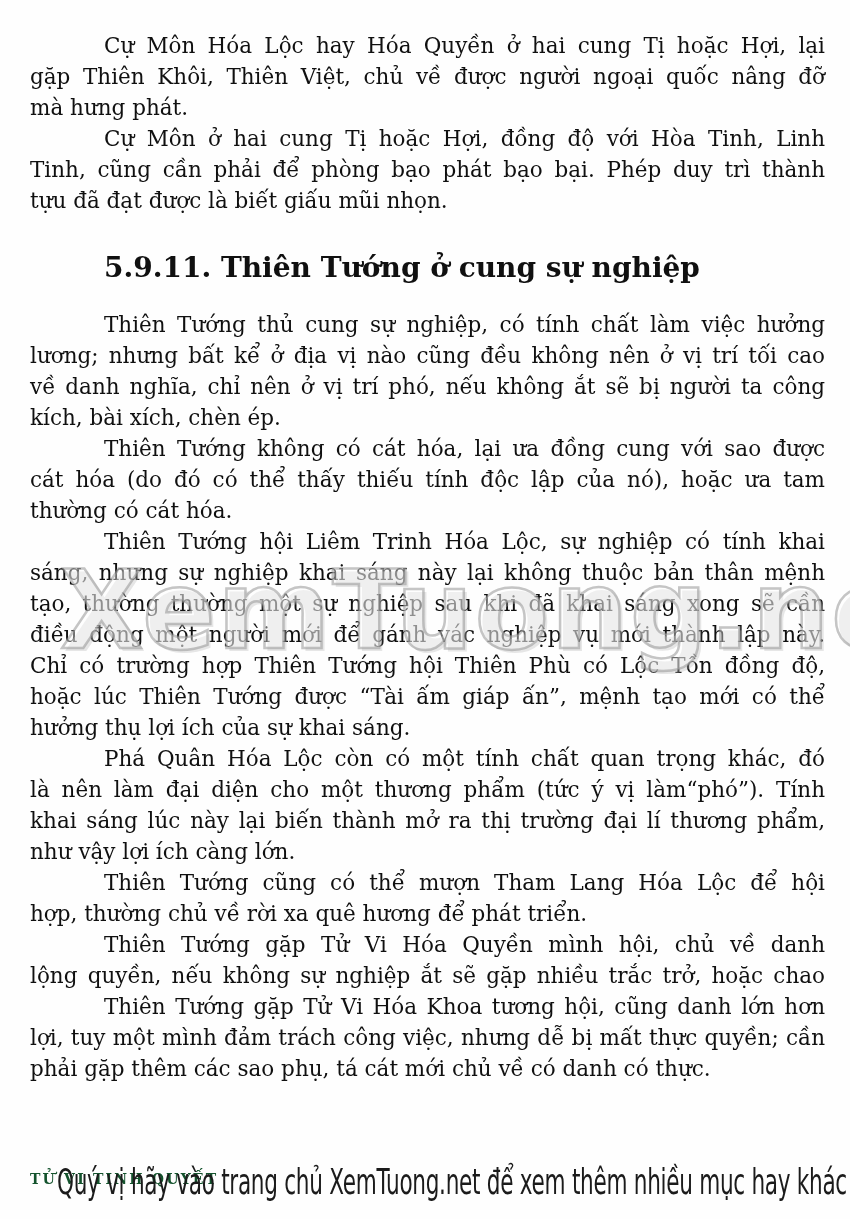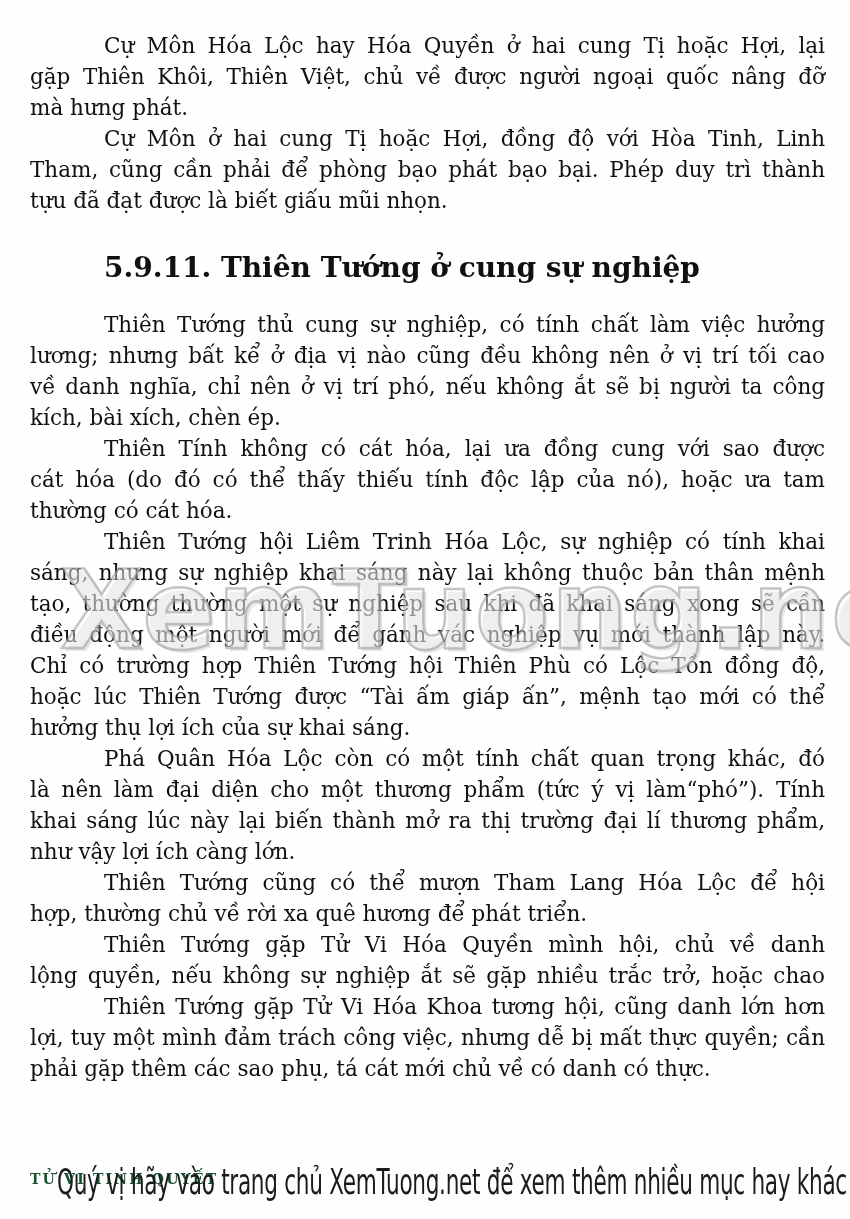--- a/index.html
+++ b/index.html
@@ -66,34 +66,34 @@
 <div class="page">
 
   <div class="page-text">
       <div class="para">
         <div class="line first jst">Cự Môn Hóa Lộc hay Hóa Quyền ở hai cung Tị hoặc Hợi, lại</div>
         <div class="line jst">gặp Thiên Khôi, Thiên Việt, chủ về được người ngoại quốc nâng đỡ</div>
         <div class="line">mà hưng phát.</div>
       </div>
       <div class="para">
         <div class="line first jst">Cự Môn ở hai cung Tị hoặc Hợi, đồng độ với Hòa Tinh, Linh</div>
-        <div class="line jst">Tham, cũng cần phải để phòng bạo phát bạo bại. Phép duy trì thành</div>
+        <div class="line jst">Tinh, cũng cần phải để phòng bạo phát bạo bại. Phép duy trì thành</div>
         <div class="line">tựu đã đạt được là biết giấu mũi nhọn.</div>
       </div>
       <div class="para heading">
         <div class="line first">5.9.11. Thiên Tướng ở cung sự nghiệp</div>
       </div>
       <div class="para">
         <div class="line first jst">Thiên Tướng thủ cung sự nghiệp, có tính chất làm việc hưởng</div>
         <div class="line jst">lương; nhưng bất kể ở địa vị nào cũng đều không nên ở vị trí tối cao</div>
         <div class="line jst">về danh nghĩa, chỉ nên ở vị trí phó, nếu không ắt sẽ bị người ta công</div>
         <div class="line">kích, bài xích, chèn ép.</div>
       </div>
       <div class="para">
-        <div class="line first jst">Thiên Tính không có cát hóa, lại ưa đồng cung với sao được</div>
+        <div class="line first jst">Thiên Tướng không có cát hóa, lại ưa đồng cung với sao được</div>
         <div class="line jst">cát hóa (do đó có thể thấy thiếu tính độc lập của nó), hoặc ưa tam</div>
         <div class="line">thường có cát hóa.</div>
       </div>
       <div class="para">
         <div class="line first jst">Thiên Tướng hội Liêm Trinh Hóa Lộc, sự nghiệp có tính khai</div>
         <div class="line jst">sáng, nhưng sự nghiệp khai sáng này lại không thuộc bản thân mệnh</div>
         <div class="line jst">tạo, thường thường một sự nghiệp sau khi đã khai sáng xong sẽ cần</div>
         <div class="line jst">điều động một người mới để gánh vác nghiệp vụ mới thành lập này.</div>
         <div class="line jst">Chỉ có trường hợp Thiên Tướng hội Thiên Phù có Lộc Tồn đồng độ,</div>
         <div class="line jst">hoặc lúc Thiên Tướng được “Tài ấm  giáp ấn”, mệnh tạo mới có thể</div>

